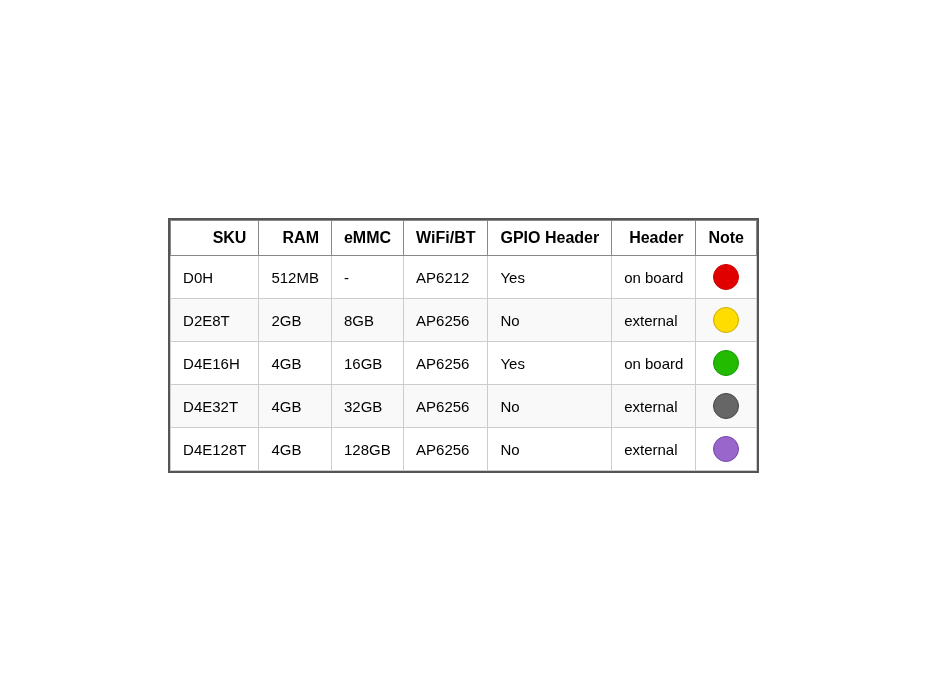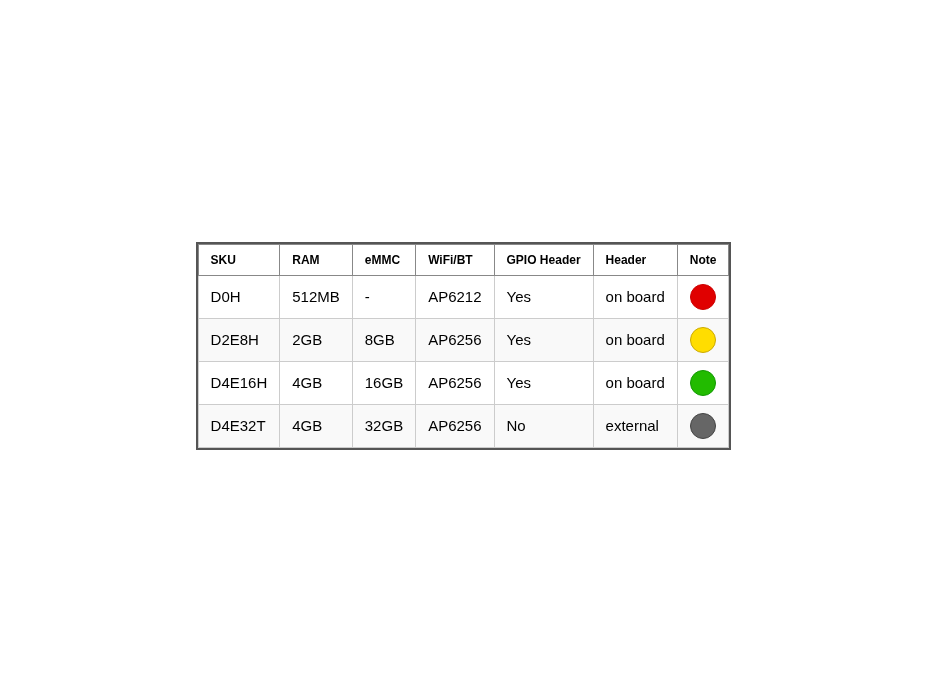--- a/index.html
+++ b/index.html
@@ -32,22 +32,22 @@
     th, td {
       border: 1px solid #aaa;
       padding: 8px 12px;
       text-align: left;
       white-space: nowrap;
     }
 
     th {
       background: #fff;
       font-weight: bold;
-      font-size: 12px;
-      text-align: left;
+      font-size: 16px;
+      text-align: right;
       border-color: #888;
     }
 
     td {
       font-size: 15px;
       border-color: #ccc;
     }
 
     td:first-child {
       font-weight: normal;
@@ -93,41 +93,50 @@
     <tr>
           <td>D0H</td>
           <td>512MB</td>
           <td>-</td>
           <td>AP6212</td>
           <td>Yes</td>
           <td>on board</td>
           <td class="dot-cell"><span class="color-dot" style="background-color: rgb(224, 0, 0); border: 1.5px solid rgb(204, 0, 0);"></span></td>
         </tr>
         <tr>
-          <td>D2E8H</td>
+          <td>D2E8T</td>
           <td>2GB</td>
           <td>8GB</td>
           <td>AP6256</td>
-          <td>Yes</td>
-          <td>on board</td>
+          <td>No</td>
+          <td>external</td>
           <td class="dot-cell"><span class="color-dot" style="background-color: rgb(255, 221, 0); border: 1.5px solid rgb(204, 170, 0);"></span></td>
         </tr>
         <tr>
           <td>D4E16H</td>
           <td>4GB</td>
           <td>16GB</td>
           <td>AP6256</td>
           <td>Yes</td>
           <td>on board</td>
           <td class="dot-cell"><span class="color-dot" style="background-color: rgb(34, 187, 0); border: 1.5px solid rgb(17, 153, 0);"></span></td>
         </tr>
         <tr>
           <td>D4E32T</td>
           <td>4GB</td>
           <td>32GB</td>
           <td>AP6256</td>
           <td>No</td>
           <td>external</td>
           <td class="dot-cell"><span class="color-dot" style="background-color: rgb(102, 102, 102); border: 1.5px solid rgb(68, 68, 68);"></span></td>
         </tr>
+        <tr>
+          <td>D4E128T</td>
+          <td>4GB</td>
+          <td>128GB</td>
+          <td>AP6256</td>
+          <td>No</td>
+          <td>external</td>
+          <td class="dot-cell"><span class="color-dot" style="background-color: rgb(153, 102, 204); border: 1.5px solid rgb(119, 68, 170);"></span></td>
+        </tr>
       </tbody>
   </table>
 </div>
 
 </body></html>

